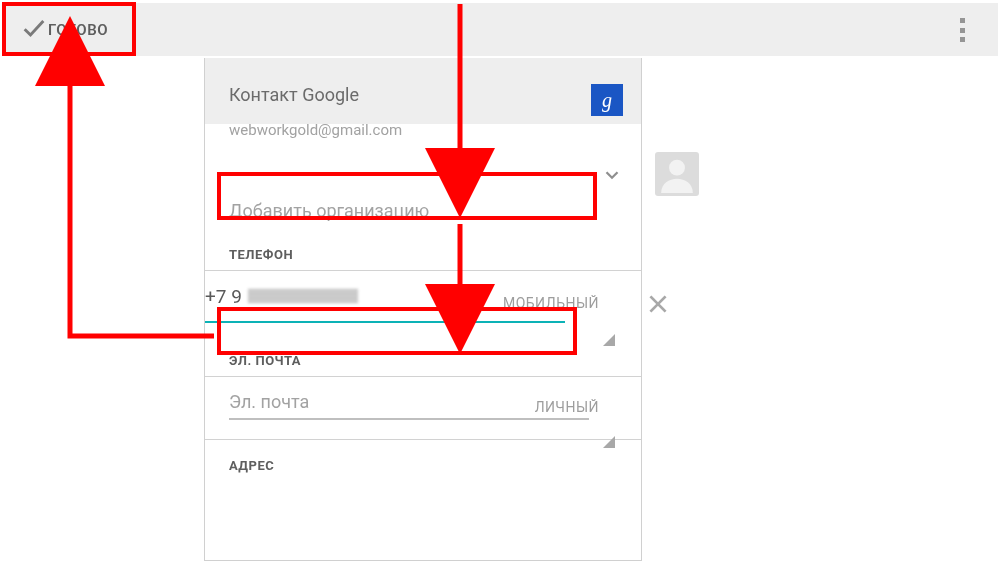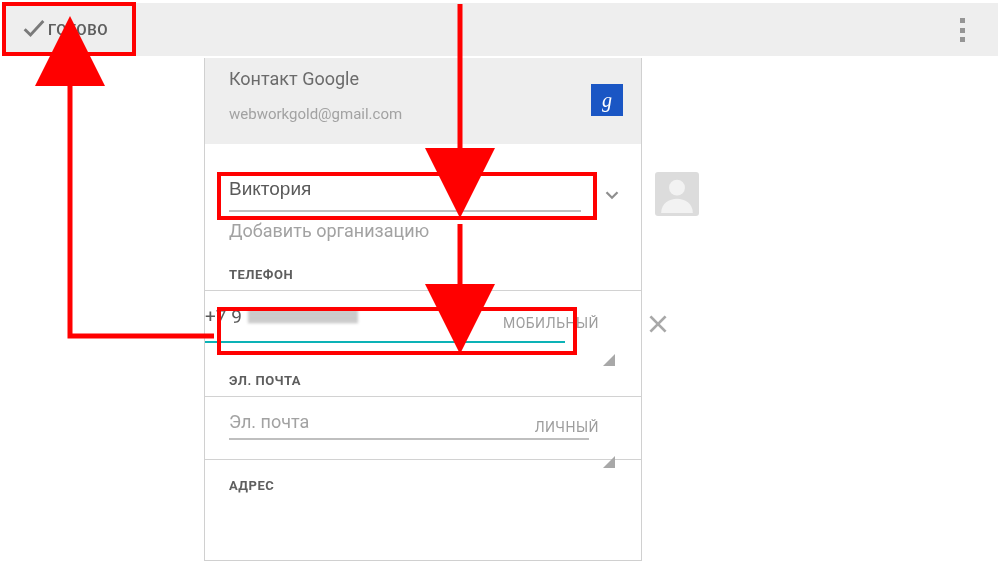--- a/index.html
+++ b/index.html
@@ -14,21 +14,21 @@
   .overflow span{width:5px;height:5px;background:#959595;}
 
   
   .hl{position:absolute;border:4px solid #ff0000;pointer-events:none;}
   .hl-done{left:2px;top:2px;width:134px;height:54px;}
   .hl-name{left:217px;top:172px;width:380px;height:48px;}
   .hl-phone{left:217px;top:307px;width:360px;height:48px;}
 
   
   .form{position:absolute;left:204px;top:58px;width:438px;height:503px;border-left:1px solid #d0d0d0;border-right:1px solid #d0d0d0;border-bottom:1px solid #d0d0d0;background:#fff;}
-  .acct{height:86px;background:#eeeeee;padding:10px 20px 0 24px;position:relative;}
+  .acct{height:66px;background:#eeeeee;padding:26px 20px 0 24px;position:relative;}
   .acct-title{font-size:18px;color:#6b6b6b;}
   .acct-email{font-size:15px;color:#a2a2a2;margin-top:16px;}
   .gicon{position:absolute;right:18px;top:26px;width:32px;height:32px;background:#1a56c4;color:#fff;display:flex;align-items:center;justify-content:center;font-family:Georgia,serif;font-size:20px;font-style:italic;}
 
   .row{position:relative;padding:0 24px;}
   .name-row{height:56px;padding-top:28px;}
   .name-input{width:352px;height:40px;border:none;border-bottom:2px solid #bfbfbf;font-size:19px;color:#5a5a5a;padding:0 0 4px 0;outline:none;background:transparent;}
   .expand{position:absolute;right:18px;top:40px;}
   .avatar{position:absolute;right:-58px;top:28px;width:44px;height:44px;background:#dcdcdc;border-radius:3px;display:flex;align-items:center;justify-content:center;}
 
@@ -82,21 +82,20 @@
 
   <div class="acct">
     <div class="acct-title">Контакт Google</div>
     <div class="acct-email">webworkgold@gmail.com</div>
     <div class="gicon">
         <span>g</span>
       </div>
   </div>
 
   <div class="row name-row">
-    <input class="name-input" value="Виктория" style="">
     <span class="expand chev">
       <svg viewBox="0 0 24 24">
           <polyline points="6,9 12,15 18,9" fill="none" stroke="#8f8f8f" stroke-width="2.5"></polyline>
         </svg>
     </span>
     <div class="avatar">
       <svg width="38" height="38" viewBox="0 0 24 24">
           <circle cx="12" cy="8" r="5" fill="#f2f2f2"></circle>
           <path d="M2 24c0-6 5-9 10-9s10 3 10 9" fill="#f2f2f2"></path>
         </svg>

